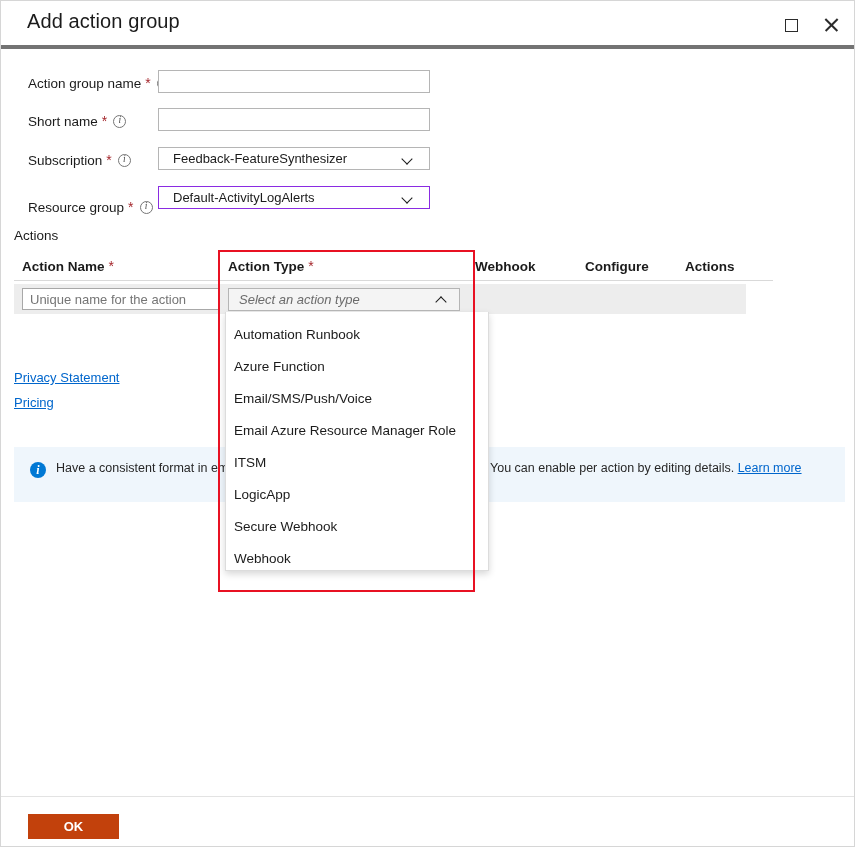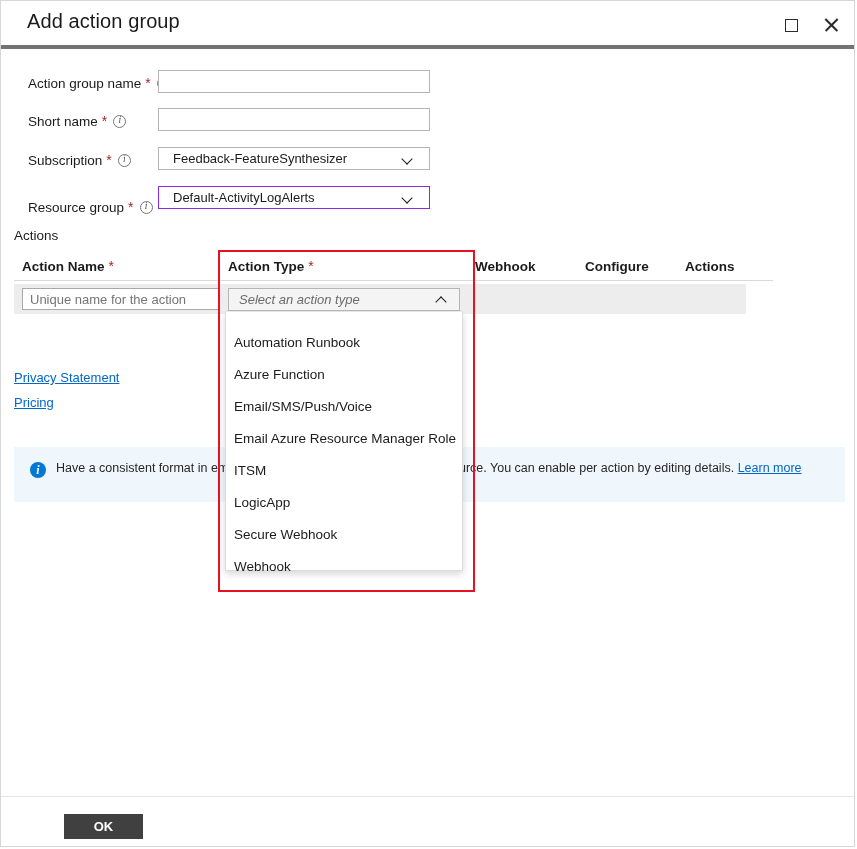--- a/index.html
+++ b/index.html
@@ -234,29 +234,29 @@
     flex: 1;
     font-size: 13px;
     font-style: italic;
     color: #6b6b6b;
   }
 
   .dropdown-panel {
     position: absolute;
     left: 224px;
     top: 311px;
-    width: 238px;
+    width: 264px;
     height: 259px;
     background: #ffffff;
     border: 1px solid #dcdcdc;
     border-top: none;
     box-sizing: border-box;
     box-shadow: 0 3px 7px rgba(0,0,0,.16);
     z-index: 5;
-    padding-top: 14px;
+    padding-top: 6px;
   }
   .dd-item {
     height: 32px;
     display: flex;
     align-items: center;
     padding-left: 8px;
     font-size: 13.5px;
     color: #1b1b1b;
     cursor: default;
     white-space: nowrap;
@@ -333,30 +333,29 @@
     left: 0;
     top: 795px;
     width: 100%;
     height: 1px;
     background: #e3e3e3;
   }
   .ok-button {
     position: absolute;
     left: 27px;
     top: 813px;
-    width: 79px;
+    width: 91px;
     height: 25px;
-    background: #404040;
+    background: #c2410c;
     border: none;
     color: #ffffff;
     font-family: "Liberation Sans", sans-serif;
     font-size: 13px;
     font-weight: bold;
     cursor: pointer;
-    margin-left: 36px;
   }
 </style>
 </head>
 <body>
 
 <div class="dialog">
 
   <div class="titlebar">
     <div class="title-text">Add action group</div>
     <div class="win-btn win-btn-max">

